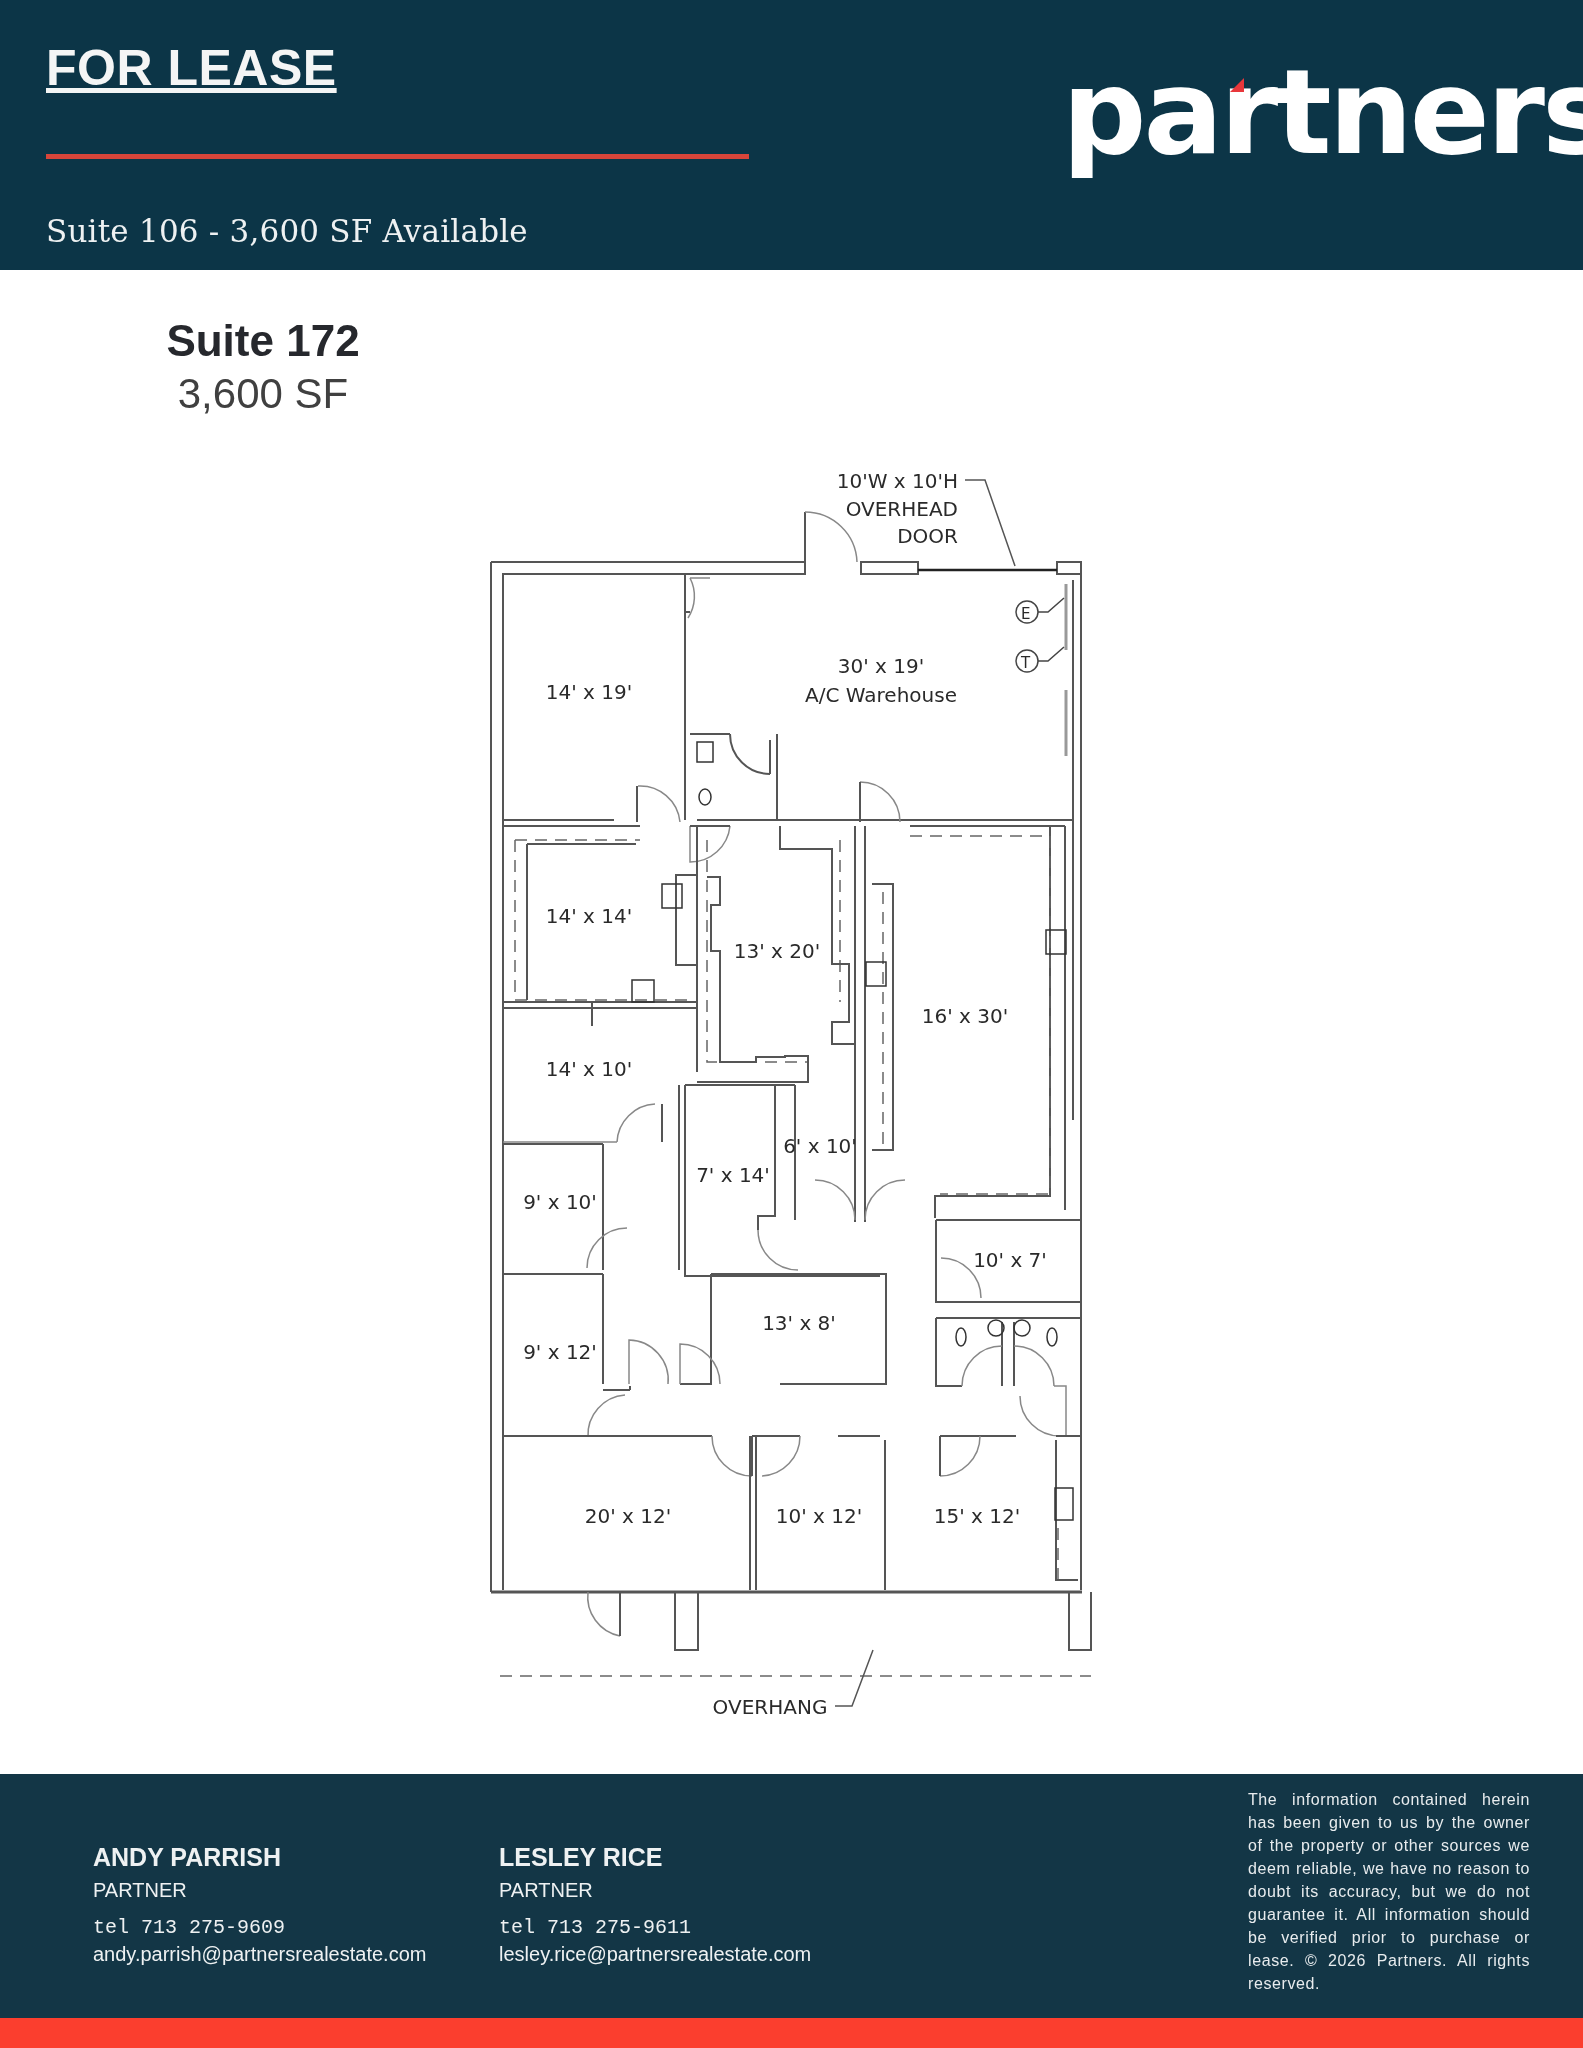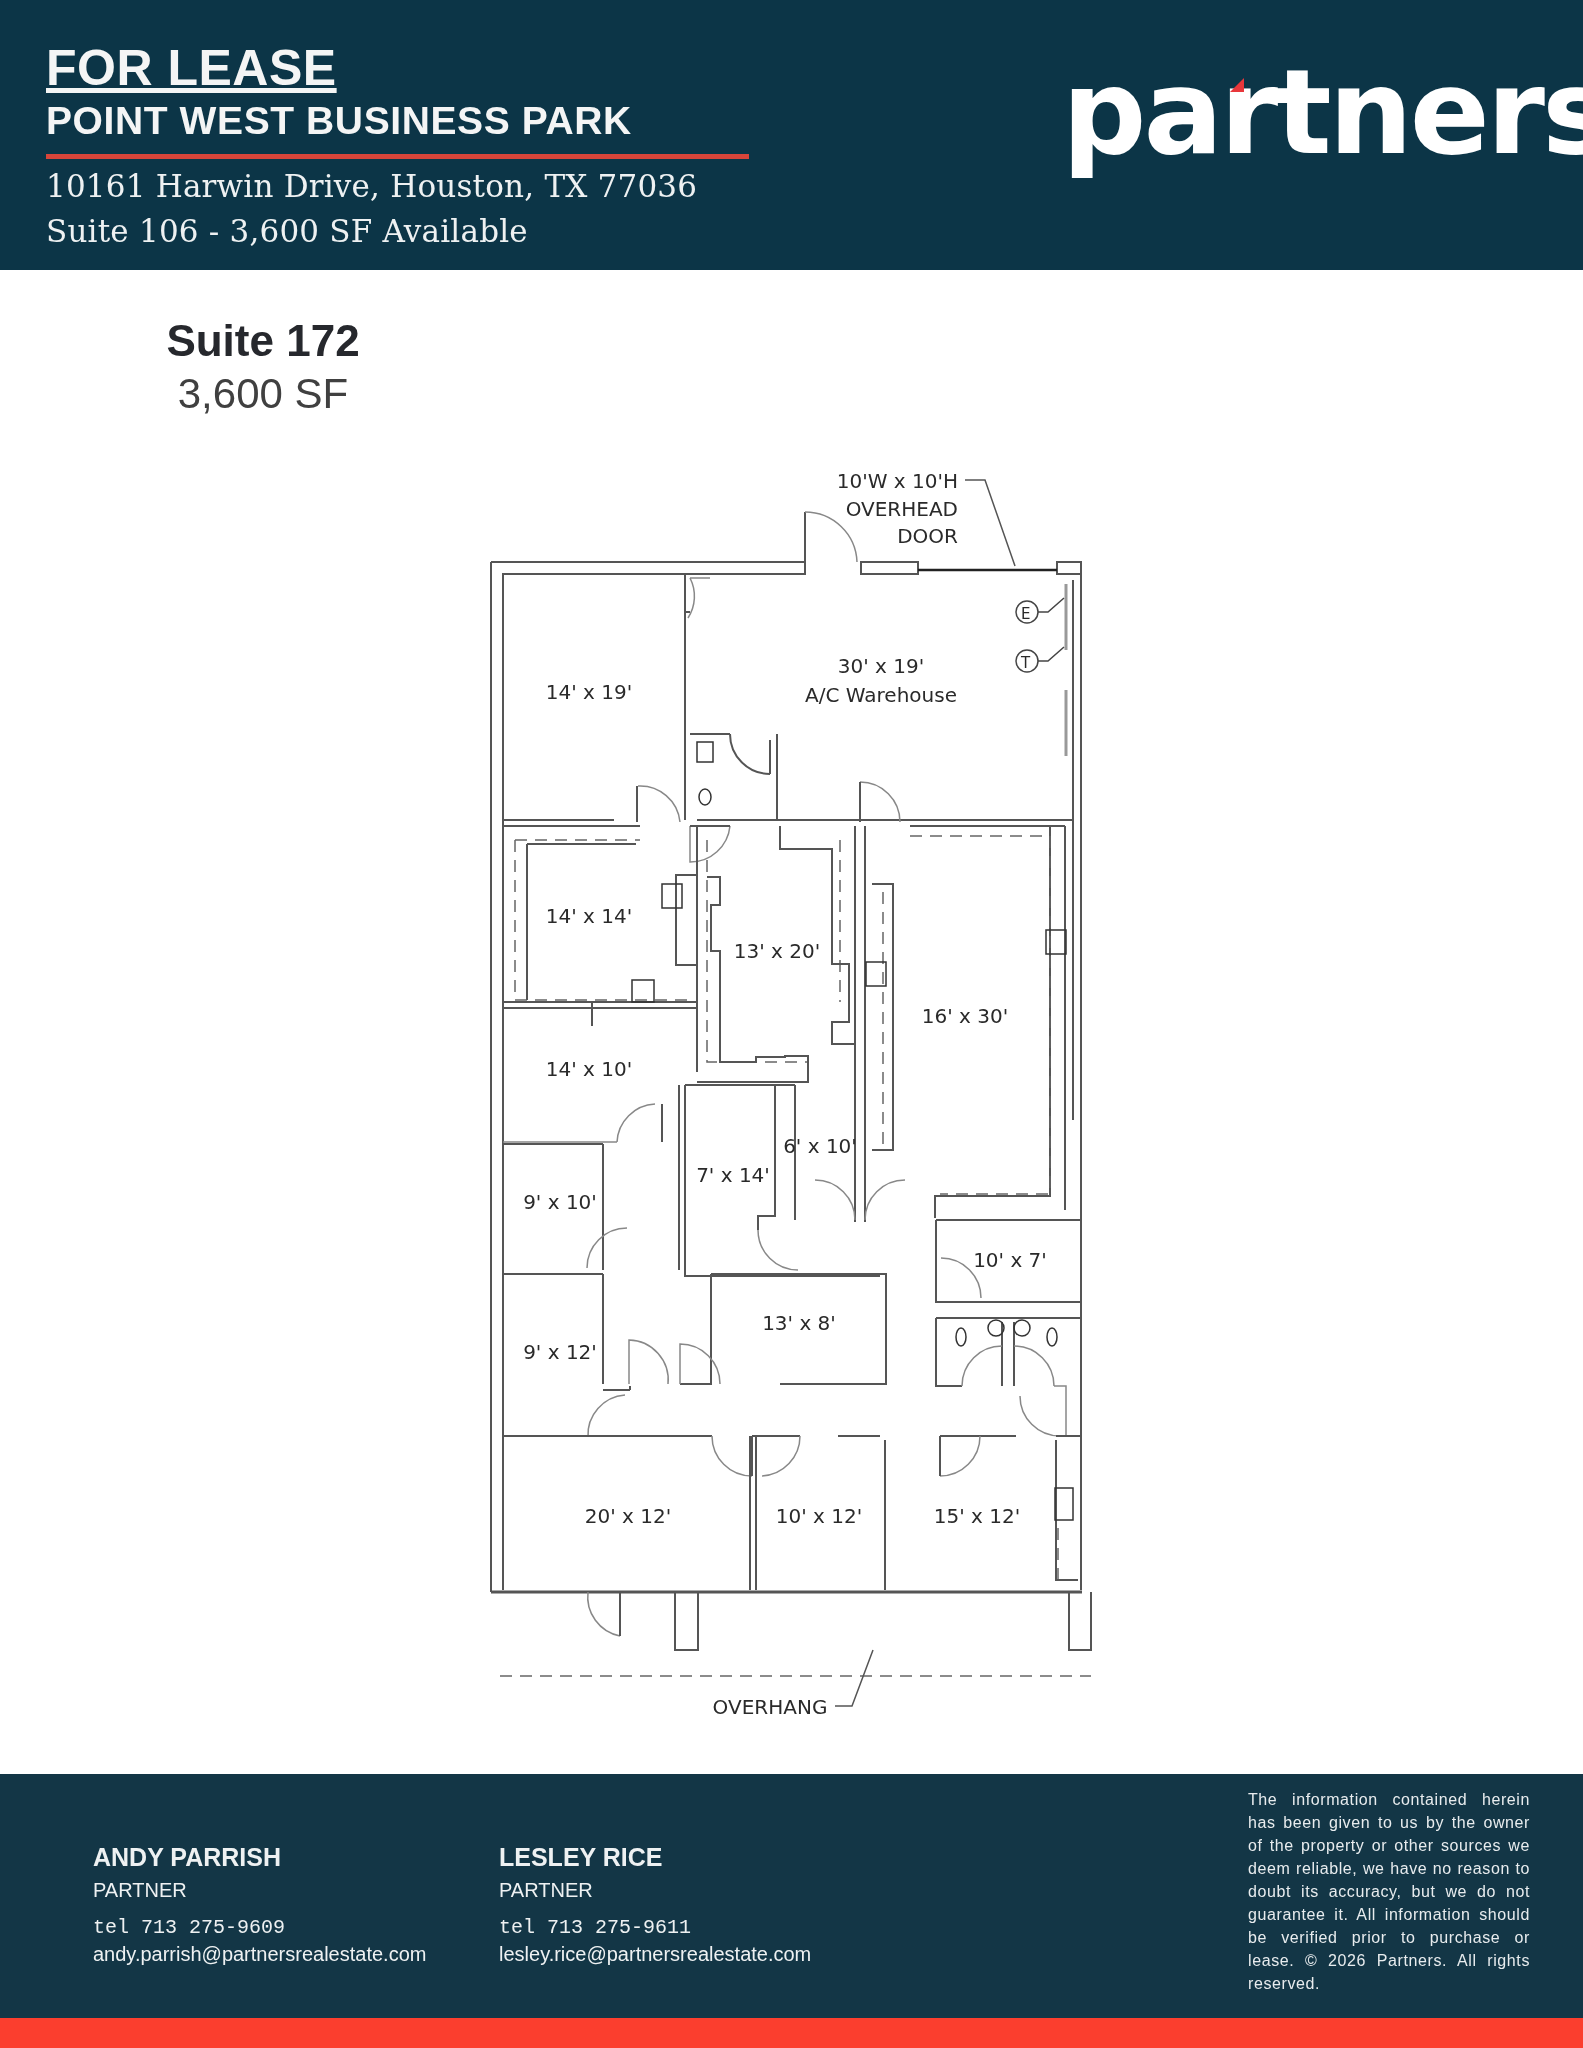--- a/index.html
+++ b/index.html
@@ -77,23 +77,21 @@
   .bottom-bar {
     position: absolute; left: 0; top: 2018px; width: 1583px; height: 30px;
     background: #fb3e2e;
   }
 </style>
 </head>
 <body>
 
 <div class="header">
   <div class="h-title">FOR LEASE</div>
-  <div class="h-sub">POINT WEST BUSINESS PARK</div>
   <div class="h-rule"></div>
-  <div class="h-addr">10161 Harwin Drive, Houston, TX 77036</div>
   <div class="h-suite">Suite 106 - 3,600 SF Available</div>
   <div class="logo">partners</div>
   <div class="logo-accent"></div>
 </div>
 
 <div class="suite-title">Suite 172</div>
 <div class="suite-sf">3,600 SF</div>
 
 <svg class="plan" viewBox="0 0 1583 1760" xmlns="http://www.w3.org/2000/svg">
   <g fill="none" stroke="#555" stroke-width="2">

